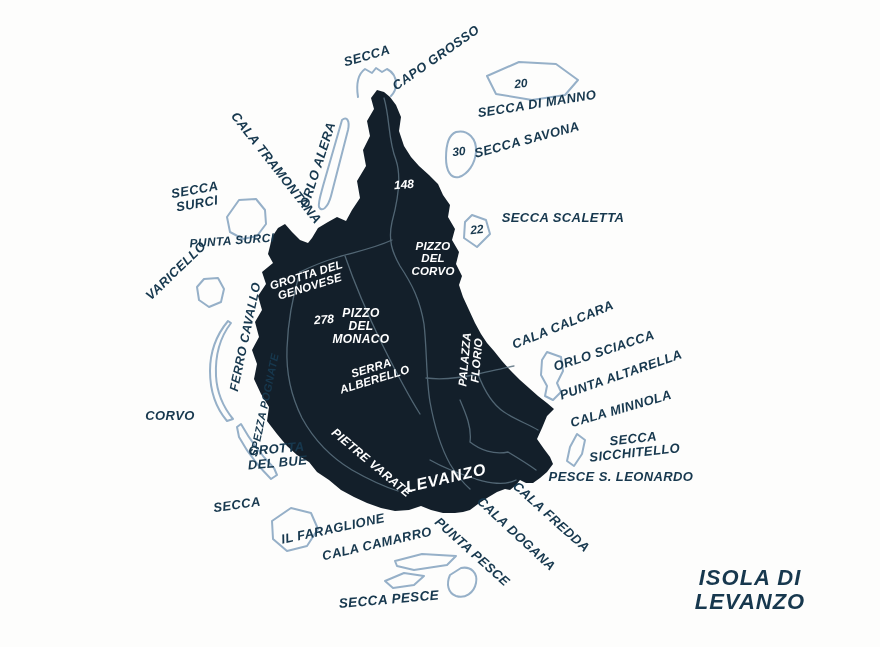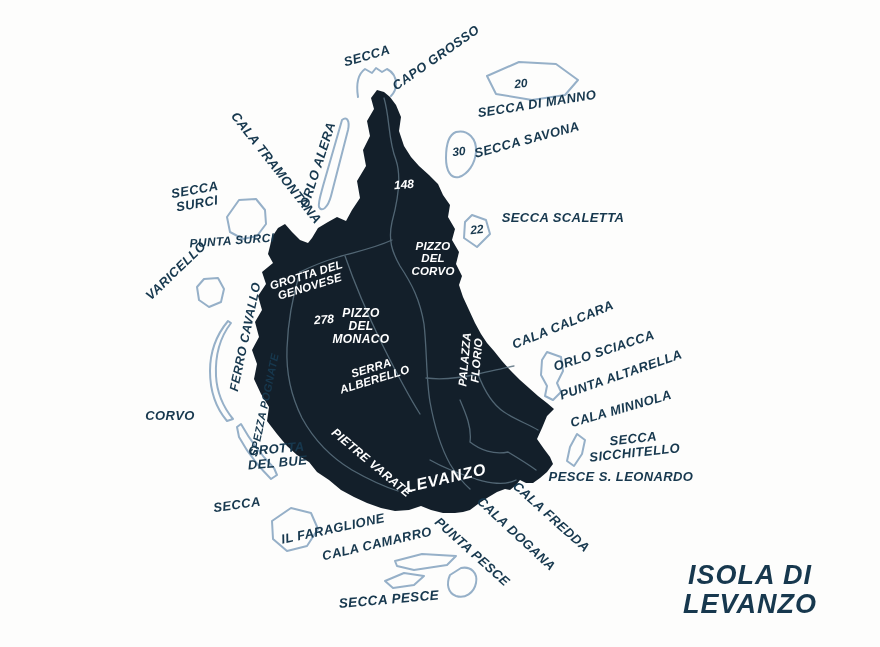--- a/index.html
+++ b/index.html
@@ -16,21 +16,21 @@
     color:#17384e;
     font-size:13px;line-height:1.08;
     letter-spacing:.4px;white-space:pre-line;text-align:center;
     user-select:none;
   }
   .lbl.white{color:#ffffff;}
   .lbl.num{font-size:12px;letter-spacing:0;}
   .lbl.big{font-size:16px;letter-spacing:1px;}
   .lbl.small{font-size:11px;}
   .lbl.wsmall{font-size:11.5px;letter-spacing:.2px;}
-  .lbl.title{font-size:27px;letter-spacing:1px;}
+  .lbl.title{font-size:22px;letter-spacing:1px;}
 </style>
 </head>
 <body>
 
 <div id="stage">
 
   <svg id="map-svg" width="880" height="647" viewBox="0 0 880 647">
 
     <path fill="#131f2a" stroke="none" d="M377,90 L371,98 L374,109 L367,121 L370,136 L363,150 L366,166 L357,181 L360,198 L352,210 L346,221
          L337,217 L328,222 L318,228 L312,238 L308,243 L300,240 L292,232 L285,224 L278,228 L272,237 L270,246

